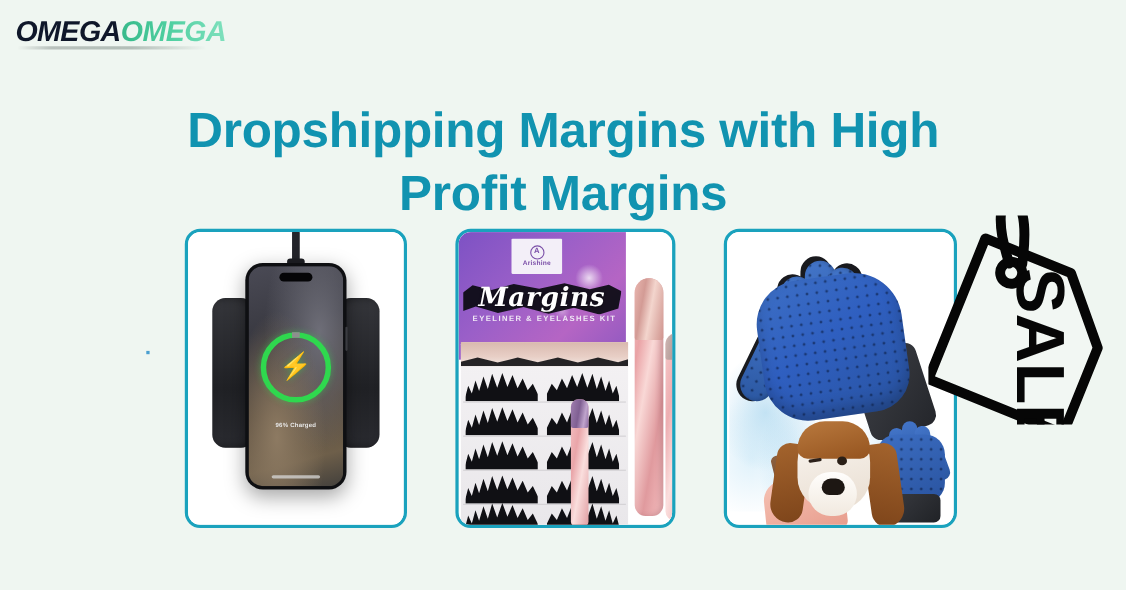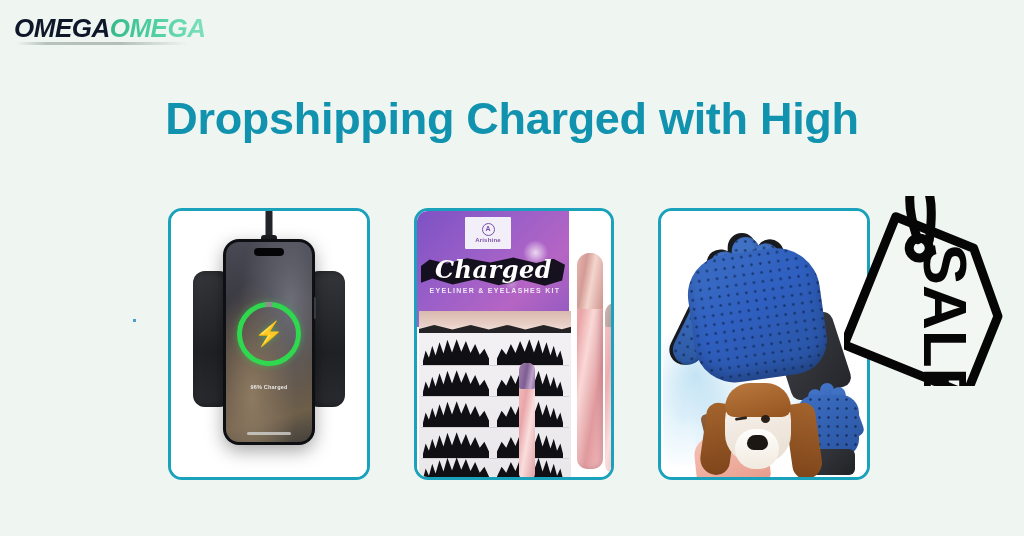--- a/index.html
+++ b/index.html
@@ -326,21 +326,22 @@
 <body>
 
 <div class="logo">
   <div class="logo-text">
     <span class="logo-omega">OMEGA</span><span class="logo-theme">OMEGA</span>
   </div>
   <div class="logo-underline"></div>
 </div>
 
 <h1 class="title">
-  <span class="title-line">Dropshipping Charged with High</span>
+  <span class="title-line">Dropshipping Margins with High</span>
+  <span class="title-line">Profit Margins</span>
 </h1>
 
 <div class="dot-artifact"></div>
 
 <div class="card" id="card1">
   <div class="card-inner">
     <div class="chg-scene">
       <div class="chg-cable"></div>
       <div class="chg-cable-tip"></div>
       <div class="chg-pad-l"></div>
@@ -362,21 +363,21 @@
 <div class="card" id="card2">
   <div class="card-inner">
     <div class="lash-scene">
 
       <div class="lash-box">
         <div class="lash-brand">
           <div class="lash-brand-mark">A</div>
           <div class="lash-brand-name">Arishine</div>
         </div>
         <div class="lash-brush"></div>
-        <div class="lash-script">Charged</div>
+        <div class="lash-script">Margins</div>
         <div class="lash-sub">EYELINER &amp; EYELASHES KIT</div>
       </div>
 
       <div class="lash-tray"></div>
       <div class="lash-tray-top"></div>
 
       <div class="lash-row" style="top:124px">
         <div class="lash-pair l">
             <div class="lash-shape"></div>
           </div>

